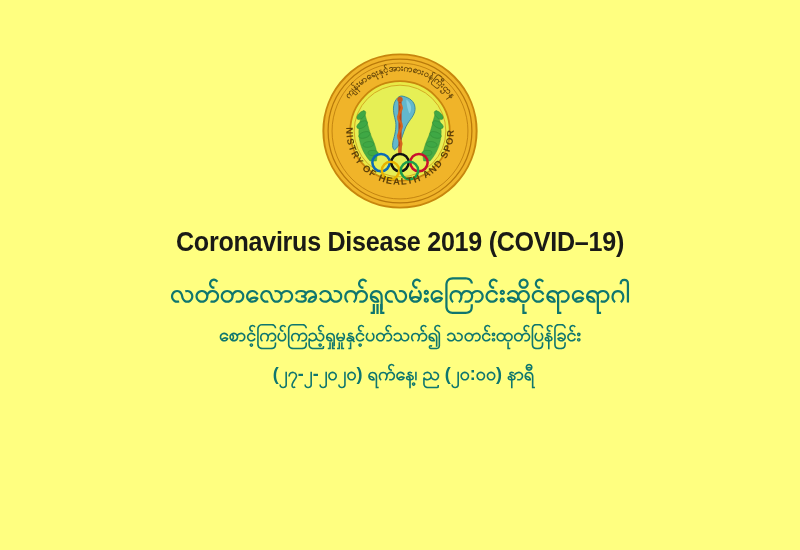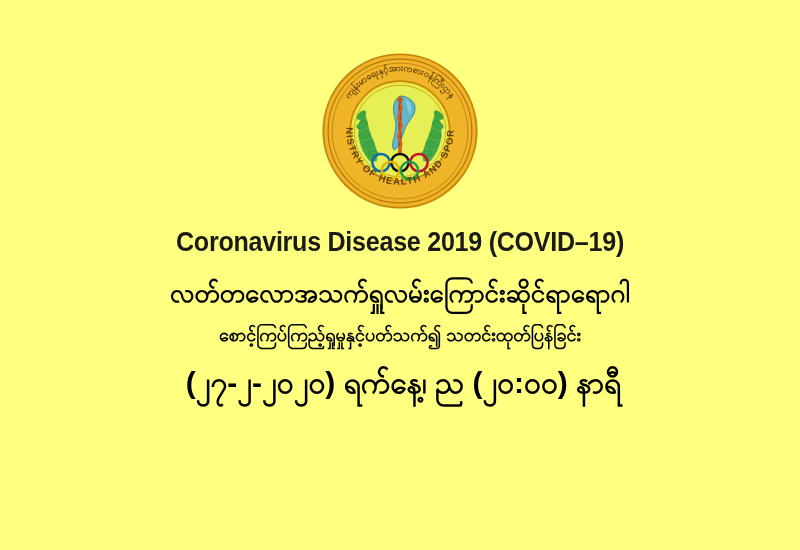--- a/index.html
+++ b/index.html
@@ -45,27 +45,27 @@
     letter-spacing: -0.3px;
     color: #1a1a16;
     line-height: 1.1;
     transform: scaleX(0.93);
     transform-origin: center;
     white-space: nowrap;
   }
   .line-my {
     font-family: "Liberation Sans", "DejaVu Sans", sans-serif;
     font-weight: bold;
-    color: #000000;
+    color: #0f766e;
     line-height: 1.48;
     white-space: nowrap;
   }
   .my-1 { font-size: 26px; margin-top: 16px; }
   .my-2 { font-size: 18px; margin-top: 10px; }
-  .my-3 { font-size: 30px; margin-top: 12px; padding-left: 7px; }
+  .my-3 { font-size: 18px; margin-top: 12px; padding-left: 7px; }
 </style>
 </head>
 <body>
 
 <div class="poster">
 
   <div class="emblem-wrap">
     <svg class="emblem-svg" viewBox="0 0 200 200" xmlns="http://www.w3.org/2000/svg">
       <defs>
         <path id="arcTop" d="M 24,100 A 76,76 0 0 1 176,100"></path>

